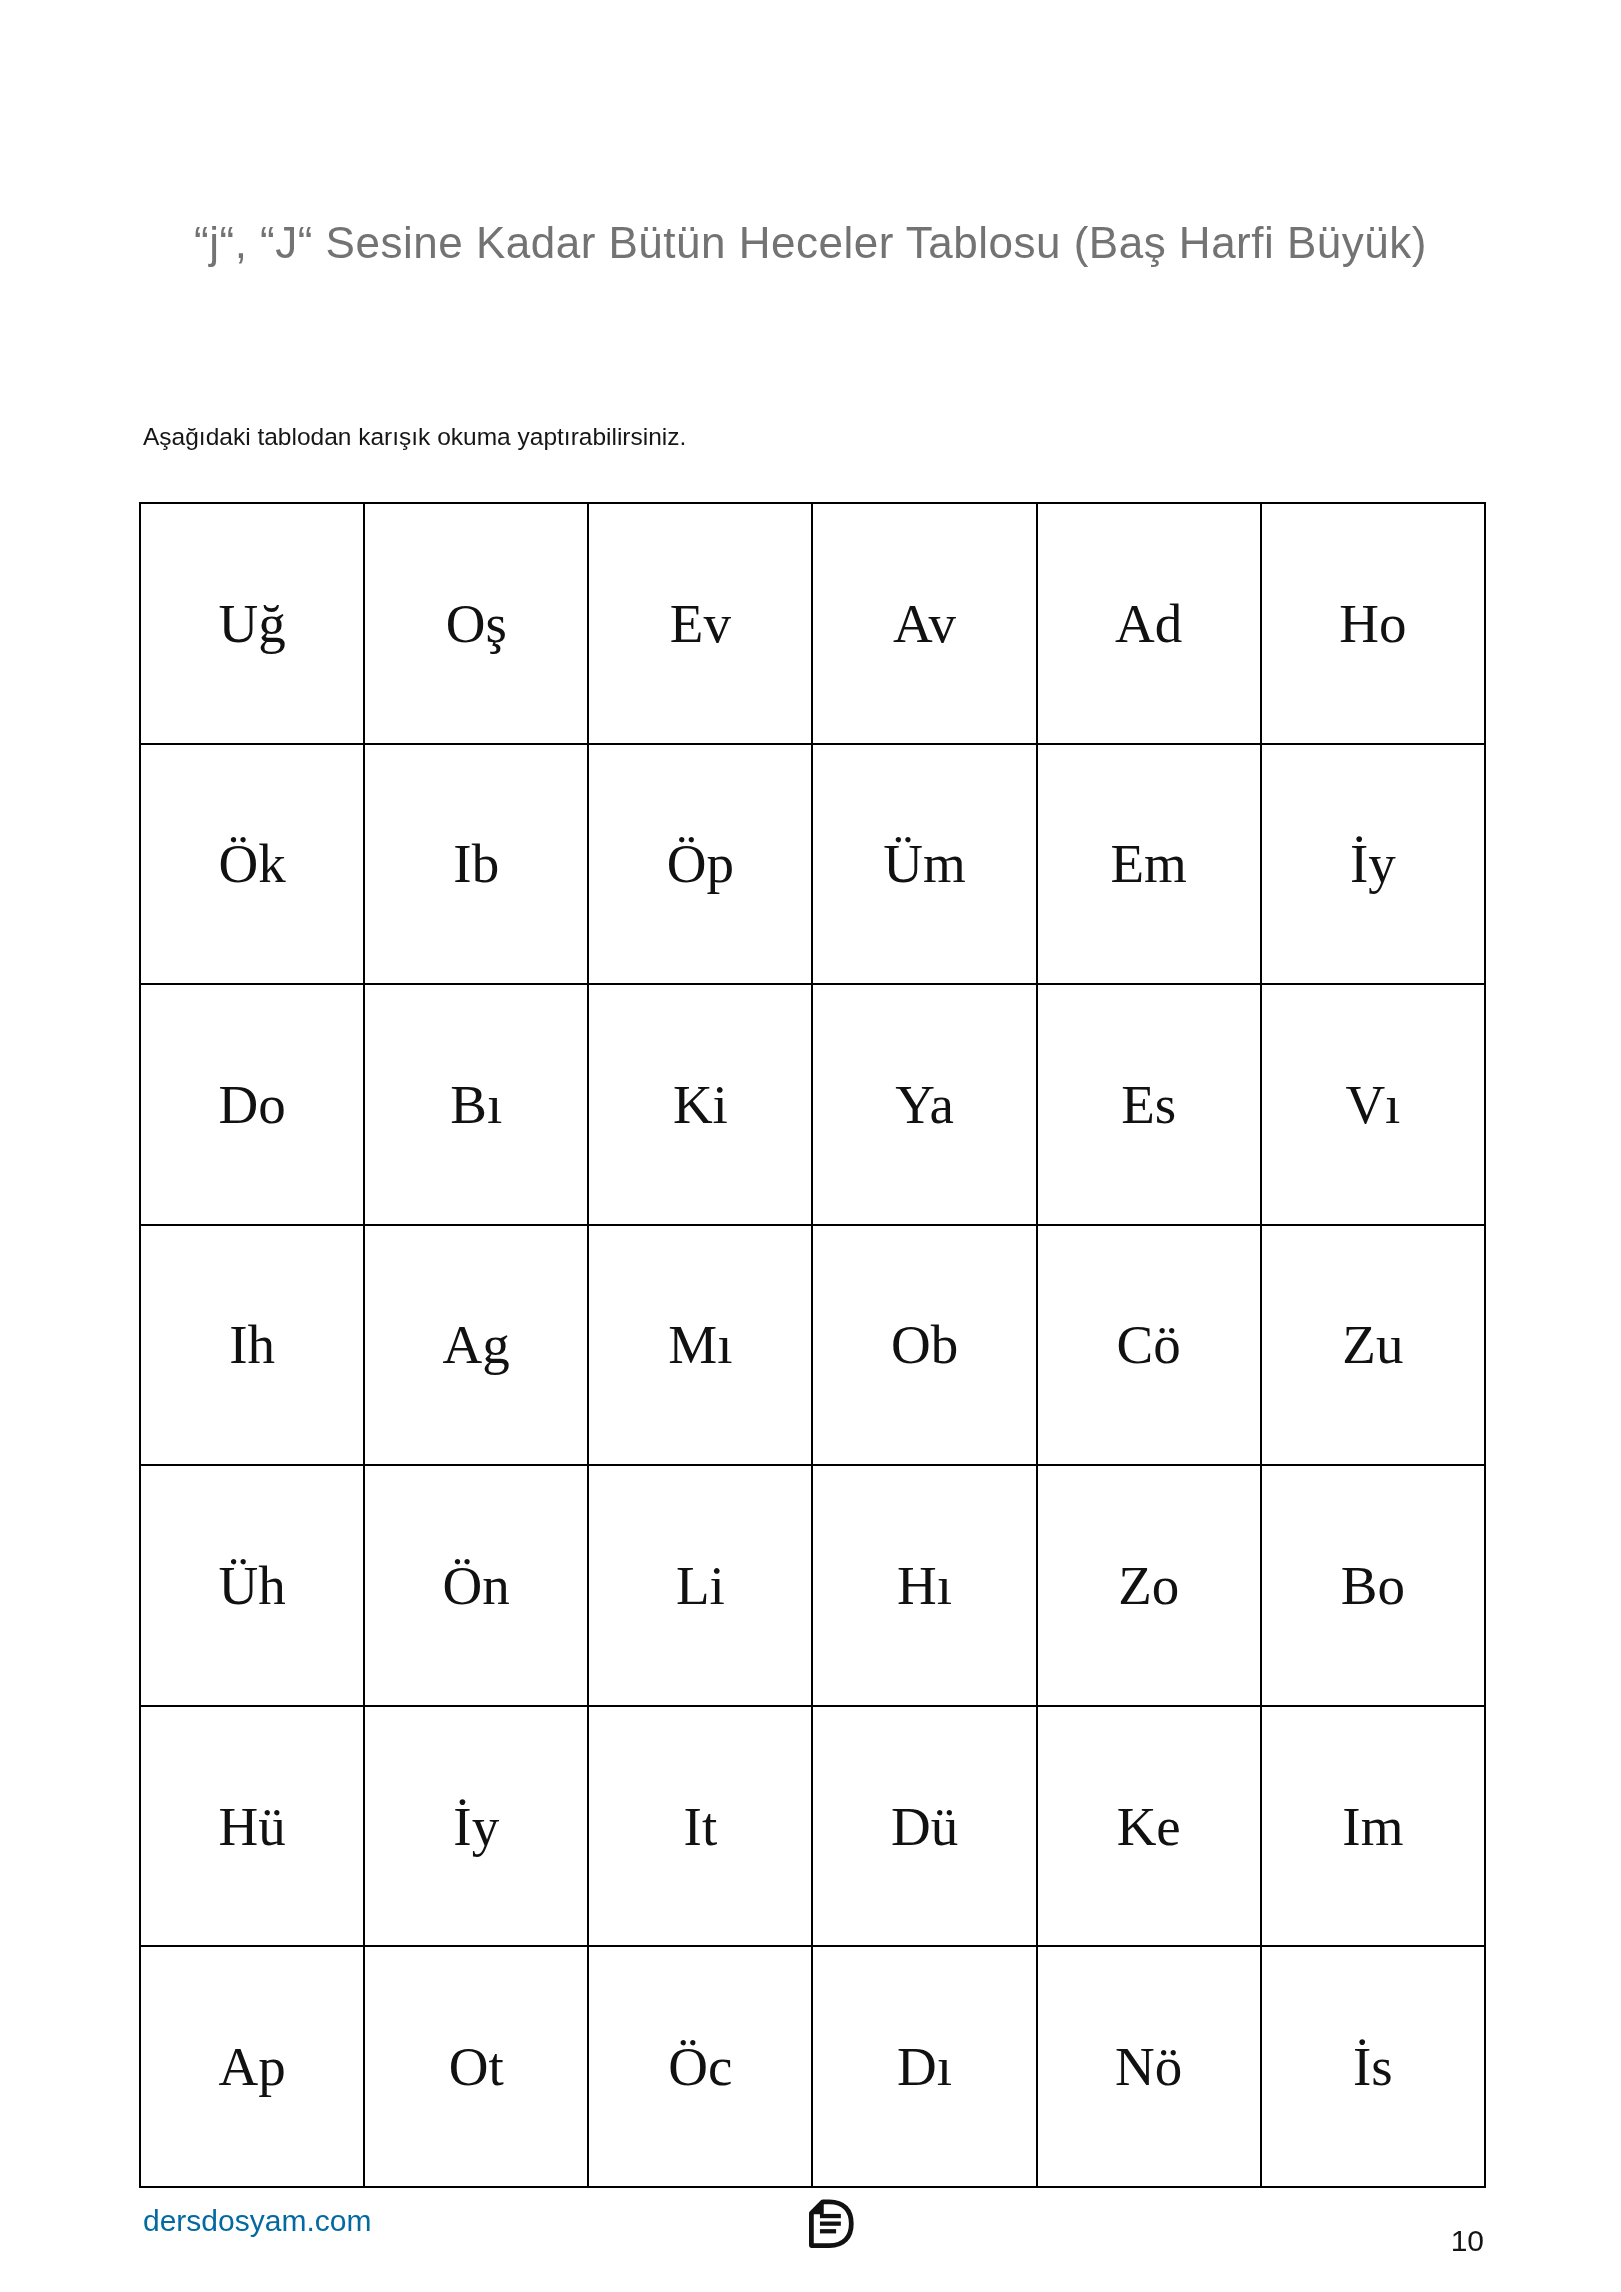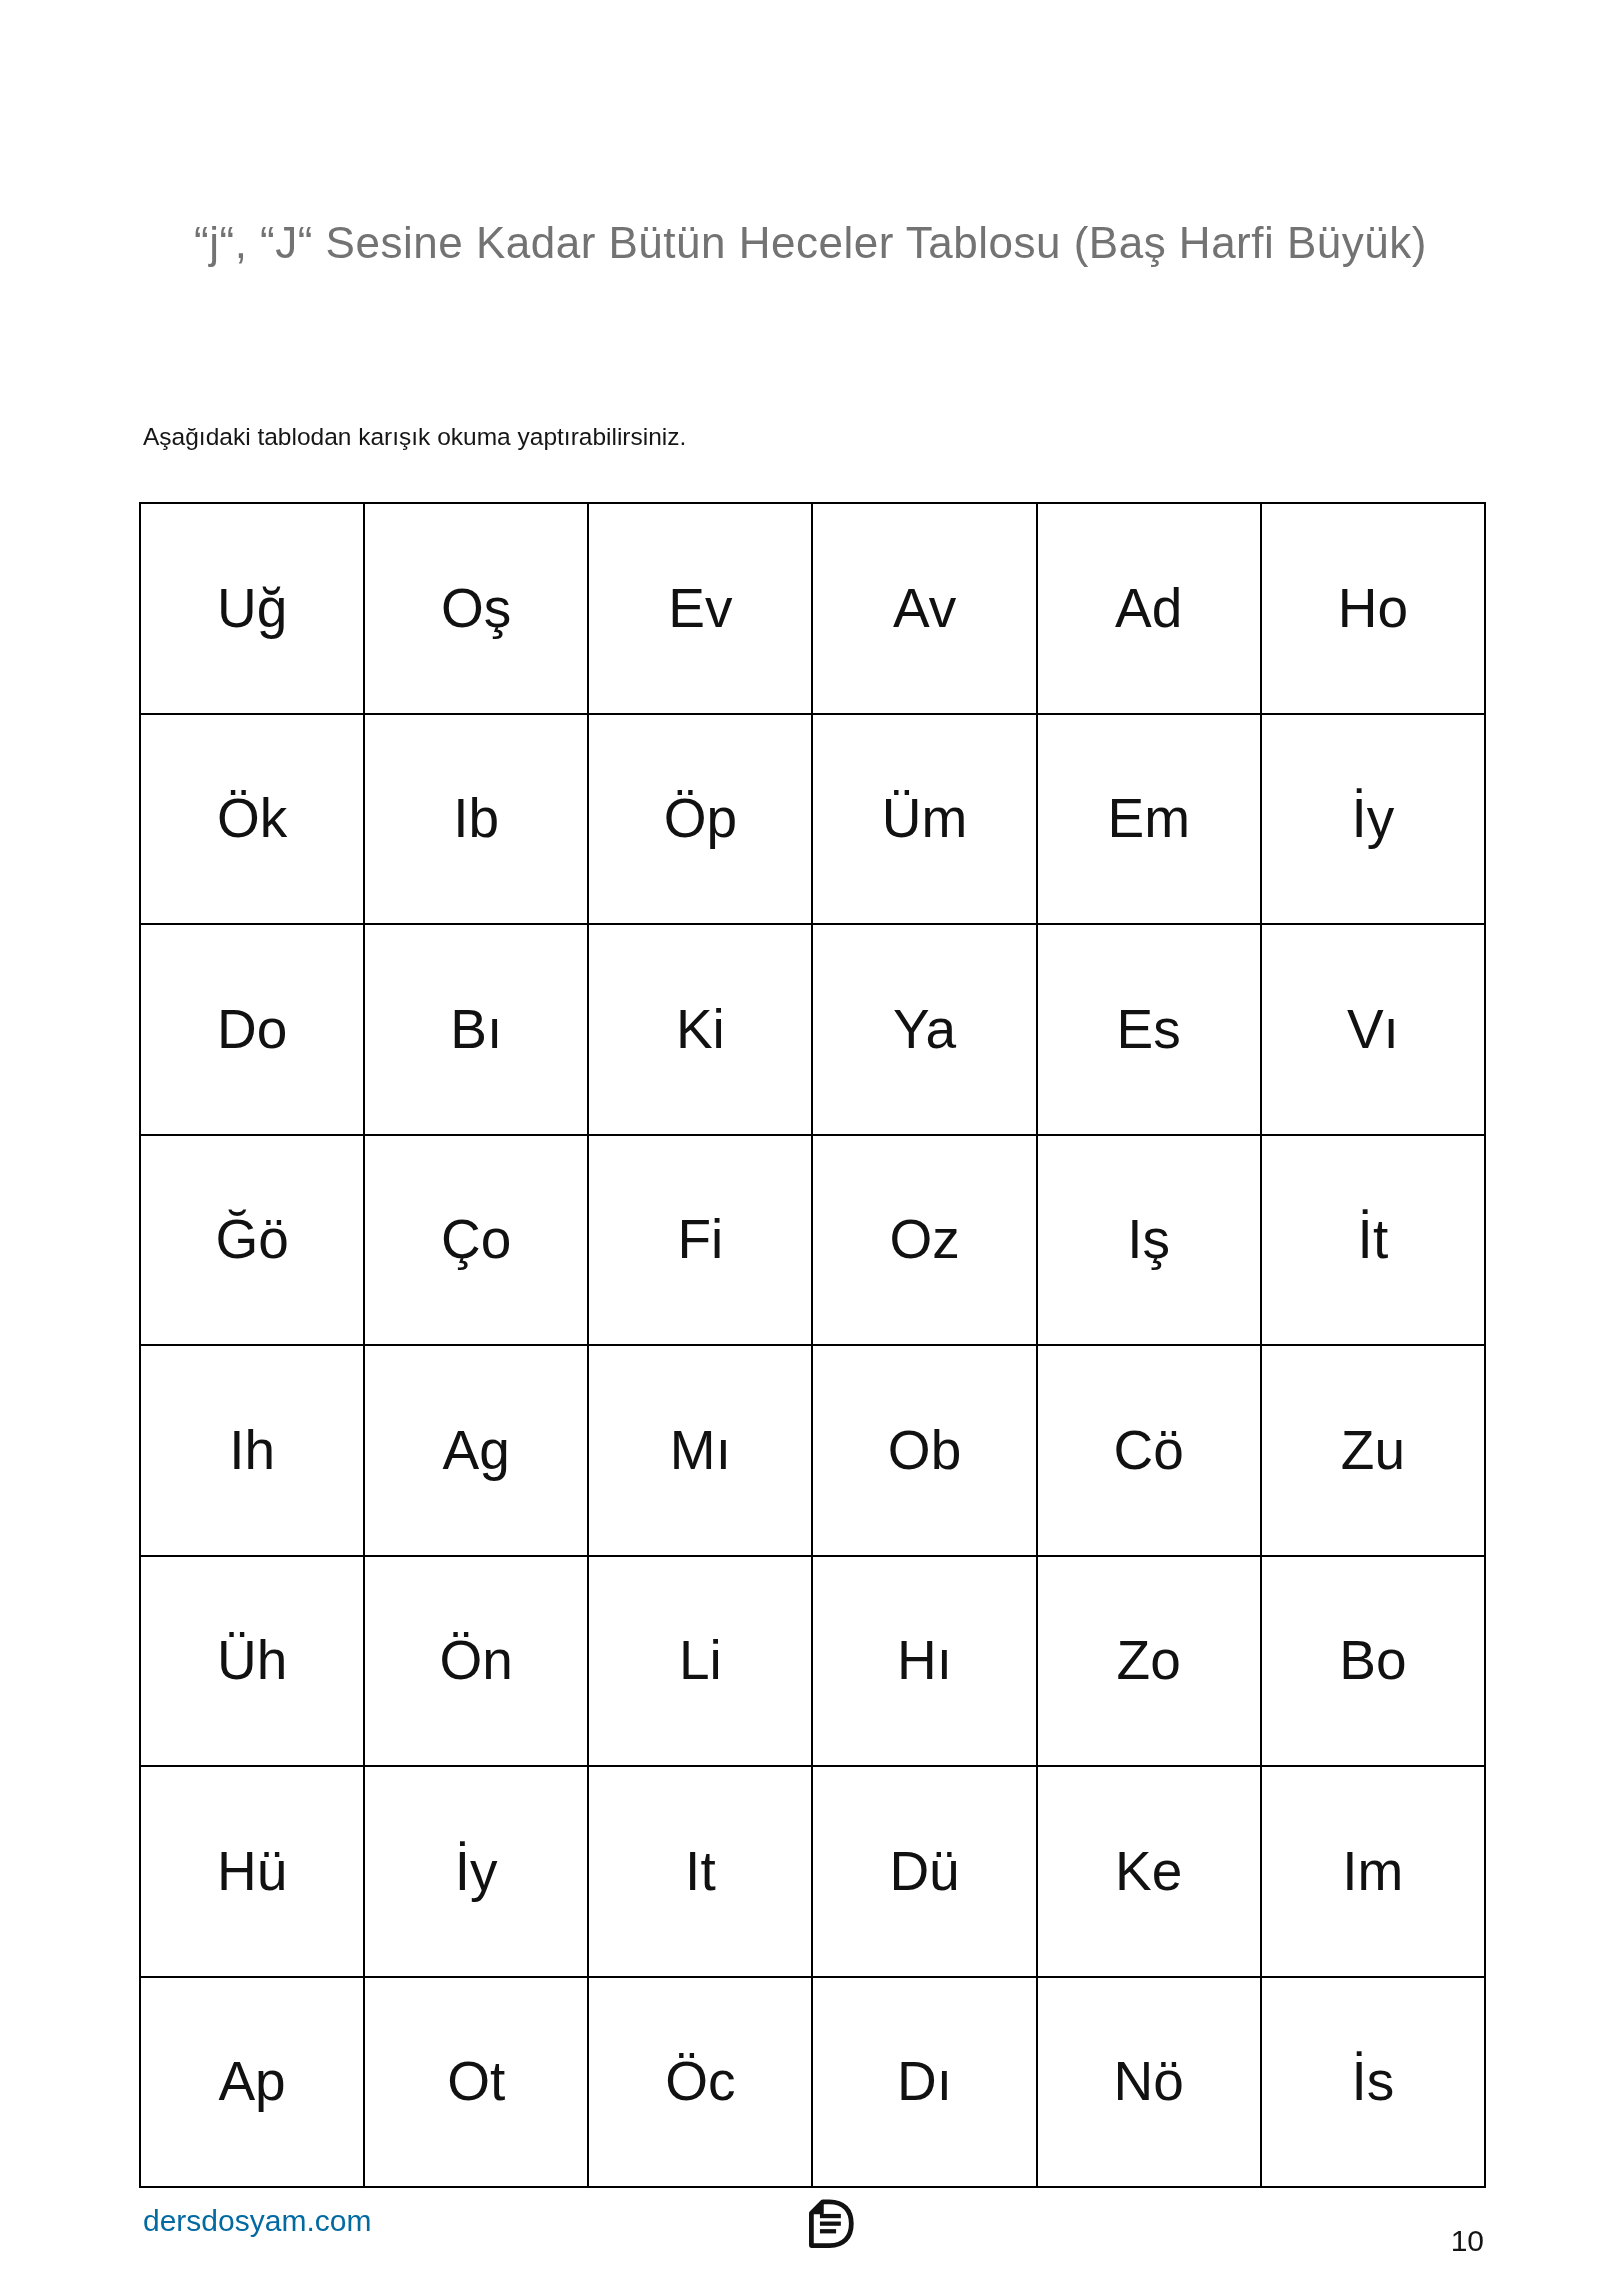--- a/index.html
+++ b/index.html
@@ -47,20 +47,21 @@
   }
   .syllable-table td {
     border: 2px solid #000;
     text-align: center;
     vertical-align: middle;
     font-size: 55px;
     font-weight: 400;
     color: #111;
     padding: 8px;
     line-height: 1;
+    font-family: Liberation Serif, serif;
   }
   .page-footer {
     position: absolute;
     top: 2194px;
     left: 143px;
     right: 137px;
     height: 78px;
   }
   .footer-site {
     position: absolute;
@@ -112,28 +113,20 @@
     </tr>
     <tr>
       <td>Do</td>
       <td>Bı</td>
       <td>Ki</td>
       <td>Ya</td>
       <td>Es</td>
       <td>Vı</td>
     </tr>
     <tr>
-      <td>Ğö</td>
-      <td>Ço</td>
-      <td>Fi</td>
-      <td>Oz</td>
-      <td>Iş</td>
-      <td>İt</td>
-    </tr>
-    <tr>
       <td>Ih</td>
       <td>Ag</td>
       <td>Mı</td>
       <td>Ob</td>
       <td>Cö</td>
       <td>Zu</td>
     </tr>
     <tr>
       <td>Üh</td>
       <td>Ön</td>

